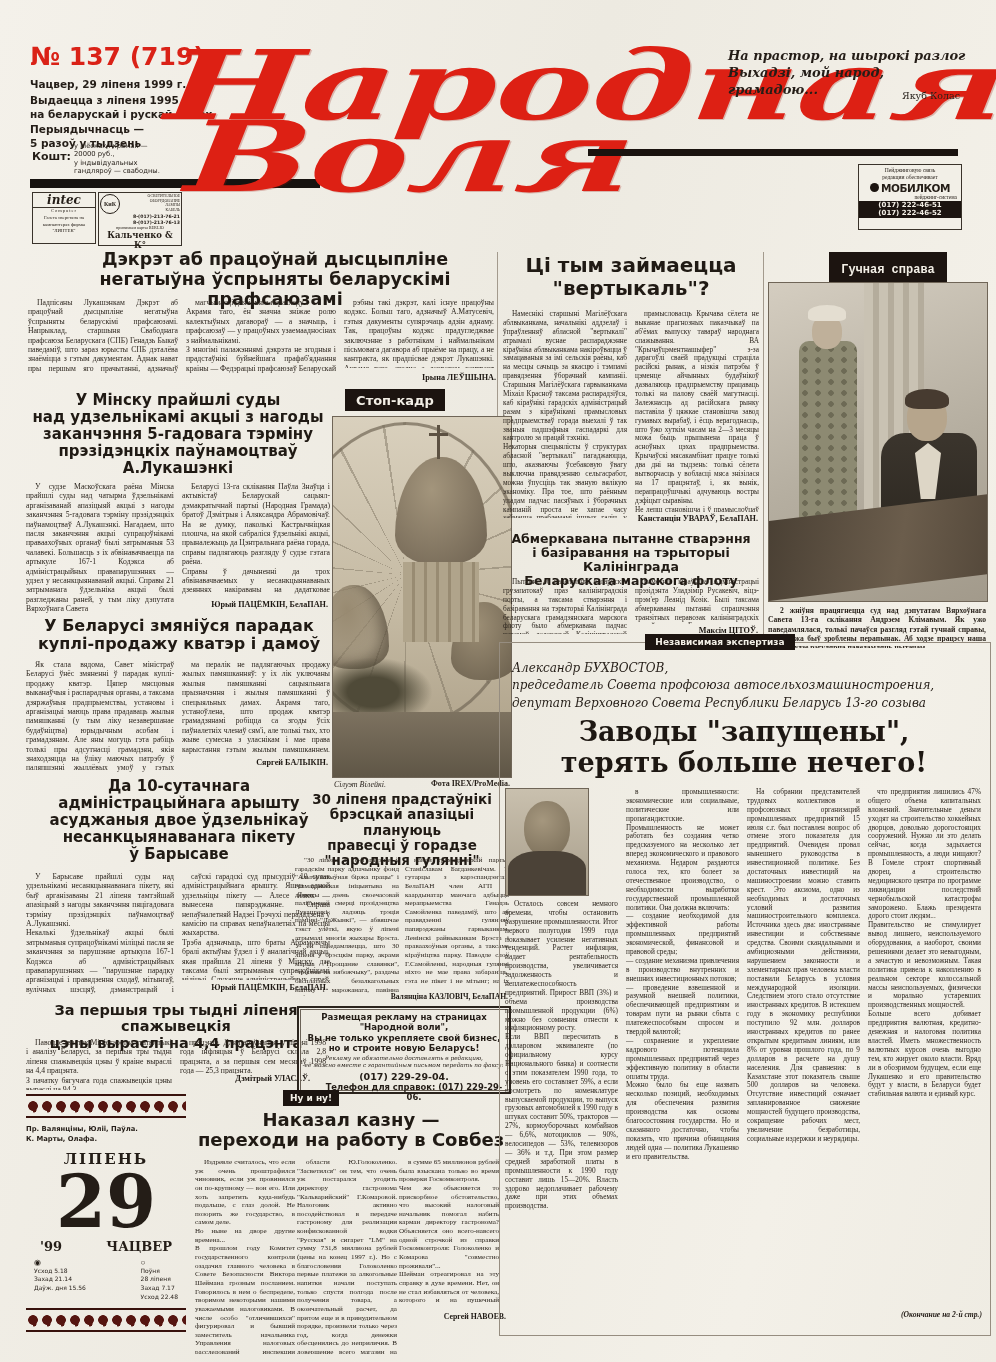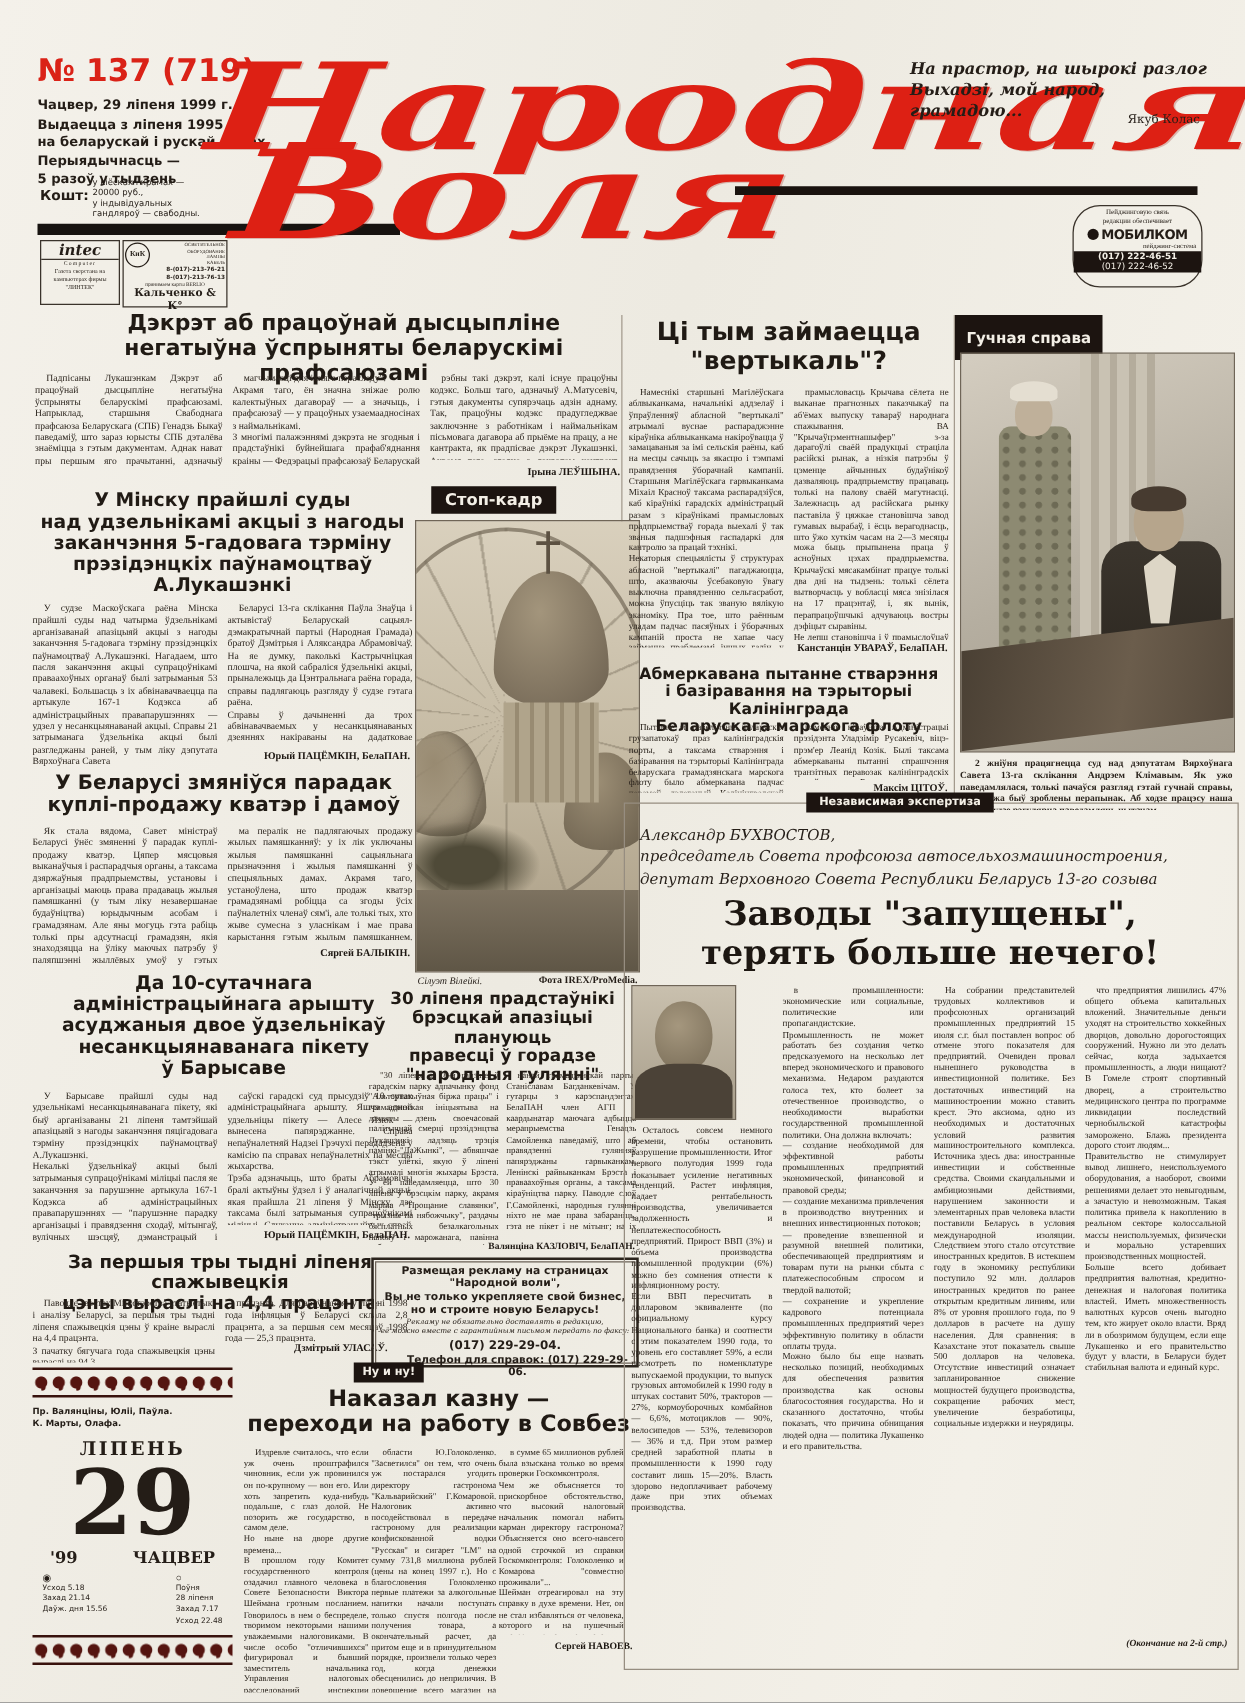--- a/index.html
+++ b/index.html
@@ -80,31 +80,31 @@
 
   <div class="logo-script" style="left:172px;top:38px;font-size:96px;transform:skewX(-6deg) scaleX(1.5);">Народная</div>
   <div class="logo-script" style="left:192px;top:108px;font-size:98px;transform:skewX(-6deg) scaleX(1.5);">Воля</div>
 
   <div class="abs serif pre" style="left:728px;top:48px;width:240px;font-size:13px;font-style:italic;font-weight:bold;line-height:1.3;z-index:3;">На прастор, на шырокі разлог
 Выхадзі, мой народ, грамадою...</div>
   <div class="abs serif" style="left:800px;top:90px;width:160px;font-size:9.5px;text-align:right;z-index:3;">Якуб Колас</div>
 
   <div class="abs" style="left:588px;top:149px;width:370px;height:7px;background:#1a130f;z-index:2;"></div>
 
-  <div class="abs tinybox" style="left:858px;top:164px;width:102px;height:64px;z-index:3;text-align:center;border-radius:22px;">
+  <div class="abs tinybox" style="left:858px;top:164px;width:102px;height:64px;z-index:3;text-align:center;">
     <div class="pre" style="font-size:5.6px;line-height:1.3;margin-top:2px;">Пейджинговую связь
 редакции обеспечивает</div>
     <div style="display:flex;align-items:center;justify-content:center;gap:2px;">
       <span style="width:9px;height:9px;background:#1c1410;border-radius:50%;display:inline-block;"></span>
       <span class="sans" style="font-size:10.5px;font-weight:bold;letter-spacing:-0.5px;">МОБИЛКОМ</span>
     </div>
     <div style="font-size:5.4px;text-align:right;padding-right:4px;">пейджинг-система</div>
     <div style="background:#1c1410;color:#f3efe6;margin-top:1px;">
       <div class="sans" style="font-size:7px;font-weight:bold;line-height:1.25;">(017) 222-46-51</div>
-      <div class="sans" style="font-size:7px;font-weight:normal;line-height:1.25;">(017) 222-46-52</div>
+      <div class="sans" style="font-size:7px;font-weight:bold;line-height:1.25;">(017) 222-46-52</div>
     </div>
   </div>
 
   <div class="vr" style="left:497px;top:252px;height:386px;"></div>
   <div class="vr" style="left:763px;top:252px;height:386px;"></div>
 
   <div class="abs headline" style="left:52px;top:250px;width:446px;font-size:17.5px;">Дэкрэт аб працоўнай дысцыпліне
 негатыўна ўспрыняты беларускімі прафсаюзамі</div>
   <div class="abs cols" style="left:28px;top:298px;width:468px;gap:8px;">
     <div class="bodycol" style="width:150px;height:76px;">Падпісаны Лукашэнкам Дэкрэт аб працоўнай дысцыпліне негатыўна ўспрыняты беларускімі прафсаюзамі. Напрыклад, старшыня Свабоднага прафсаюза Беларускага (СПБ) Генадзь Быкаў паведаміў, што зараз юрысты СПБ дэталёва знаёміцца з гэтым дакументам. Аднак нават пры першым яго прачытанні, адзначыў Г.Быкаў, зразумела: дэкрэт стане "дубінай у руках адміністрацыі". Паводле слоў лідэра СПБ, "дэкрэт накіраваны супраць рабочых, прадстаўляючы адміністрацыі вялікія</div>
@@ -255,21 +255,21 @@
 
   <div class="abs headline" style="left:498px;top:532px;width:266px;font-size:12.5px;">Абмеркавана пытанне стварэння
 і базіравання на тэрыторыі Калінінграда
 Беларускага марскога флоту</div>
   <div class="abs cols" style="left:503px;top:578px;width:256px;gap:8px;">
     <div class="bodycol" style="width:124px;height:56px;font-size:7.3px;">Пытанне аб павелічэнні беларускіх грузапатокаў праз калінінградскія порты, а таксама стварэння і базіравання на тэрыторыі Калінінграда беларускага грамадзянскага марскога флоту было абмеркавана падчас перамоў дэлегацый Калінінградскай вобласці і Беларусі, у якіх з беларускага боку ўдзельнічалі першы</div>
     <div class="bodycol" style="width:124px;height:46px;font-size:7.3px;">намеснік кіраўніка Адміністрацыі прэзідэнта Уладзімір Русакевіч, віцэ-прэм'ер Леанід Козік. Былі таксама абмеркаваны пытанні спрашчэння транзітных перавозак калінінградскіх грузаў праз Беларусь, сумеснага выкарыстоўвання рыбаперапрацоўчых прадпрыемстваў.</div>
   </div>
   <div class="abs sig" style="left:620px;top:626px;width:138px;">Максім ЦІТОЎ.</div>
 
-  <div class="abs labelbox" style="left:764px;top:252px;width:118px;height:36px;font-size:12px;">
+  <div class="abs labelbox" style="left:829px;top:252px;width:118px;height:36px;font-size:12px;font-family:Liberation Mono, monospace;">
     <span>Гучная справа</span>
   </div>
   <div class="photo" style="left:768px;top:282px;width:218px;height:318px;background:linear-gradient(160deg,#d4cdc0,#b5aea0 55%,#a29a8b);">
     <div style="position:absolute;left:95px;top:0;width:60px;height:240px;background:repeating-linear-gradient(90deg,#c9c2b3 0 9px,#b4ac9c 9px 15px);"></div>
     <div style="position:absolute;left:30px;top:58px;width:58px;height:220px;border-radius:10px 10px 0 0;
          background:radial-gradient(circle at 6px 8px,#6d6a55 2.5px,transparent 3px) 0 0/13px 11px,#8d8a72;"></div>
     <div style="position:absolute;left:43px;top:32px;width:30px;height:34px;border-radius:45%;background:#bfb09a;"></div>
     <div style="position:absolute;left:39px;top:22px;width:38px;height:16px;border-radius:50% 50% 20% 20%;background:#e4ded1;"></div>
     <div style="position:absolute;left:112px;top:150px;width:96px;height:110px;border-radius:24px 18px 0 0;background:linear-gradient(#3b352d,#2c2720);"></div>
     <div style="position:absolute;left:146px;top:160px;width:26px;height:56px;background:#ddd6c6;clip-path:polygon(50% 0,100% 18%,78% 100%,22% 100%,0 18%);"></div>

